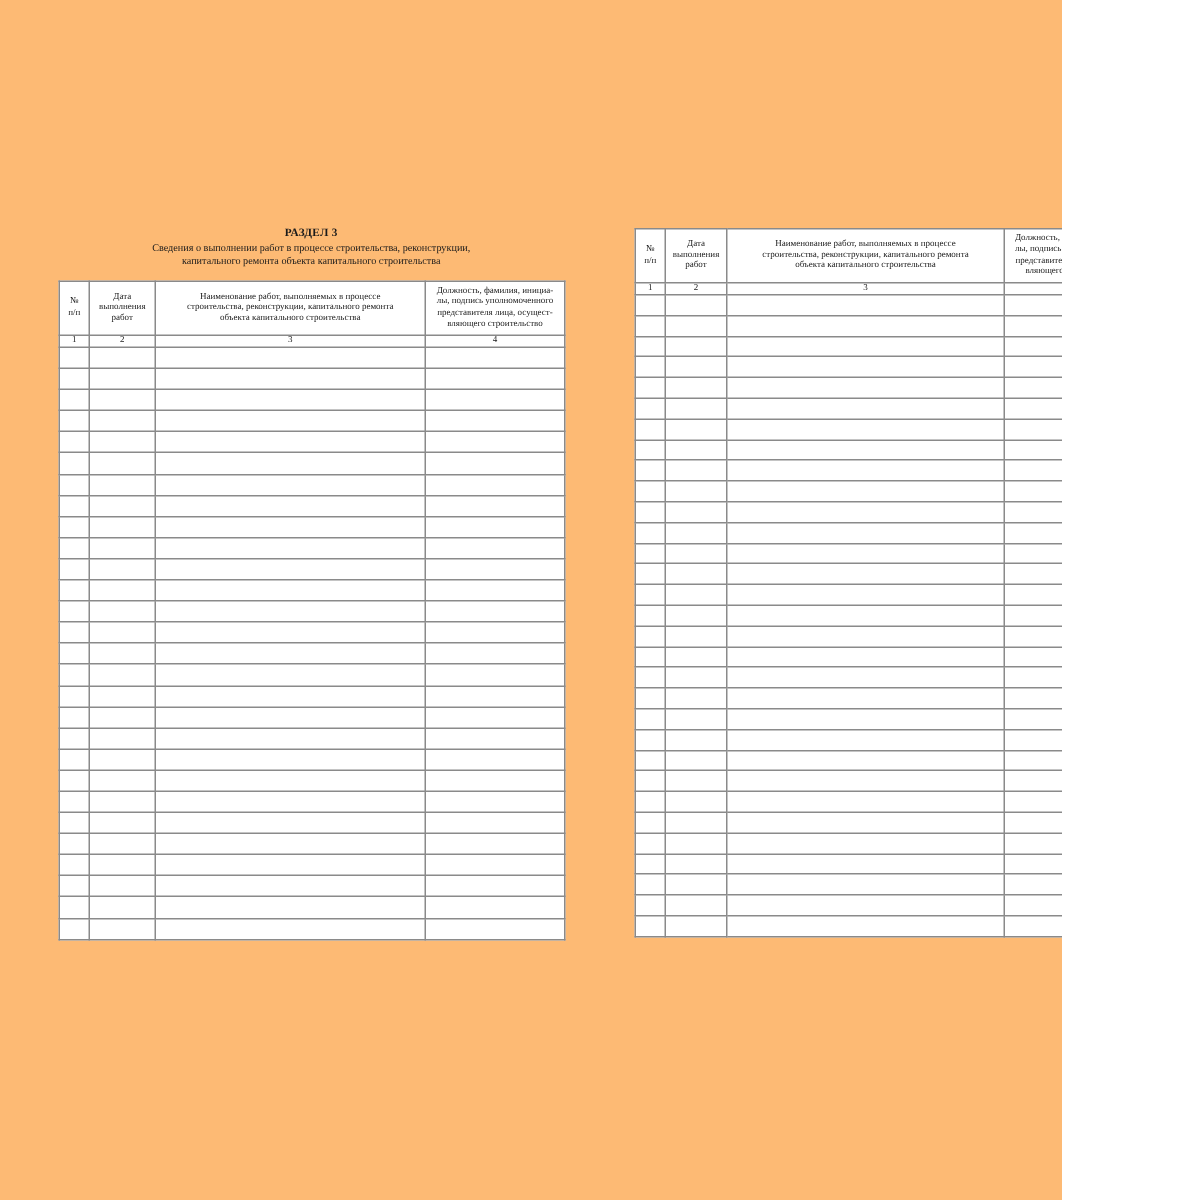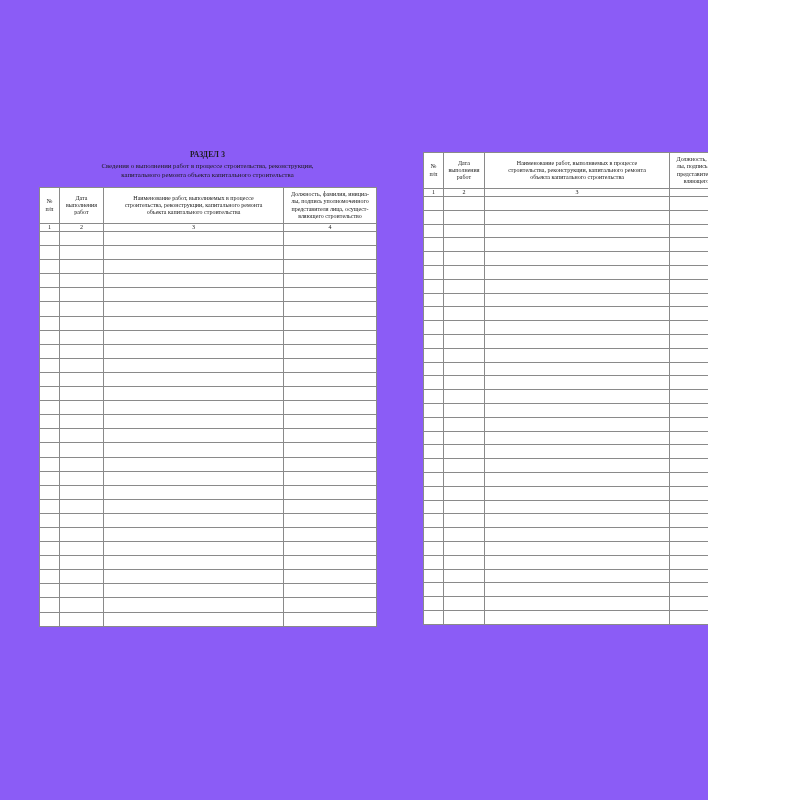--- a/index.html
+++ b/index.html
@@ -5,21 +5,21 @@
   html, body {
     margin: 0;
     padding: 0;
     background: #ffffff;
     font-family: "Liberation Serif", "DejaVu Serif", serif;
   }
   .canvas {
     position: relative;
     width: 708px;
     height: 800px;
-    background: #8b5cf6;
+    background: #fdba74;
     overflow: hidden;
     color: #1e1e1e;
     text-decoration: underline;
   }
   .section-title {
     position: absolute;
     left: 39px;
     top: 150px;
     width: 337px;
     text-align: center;

